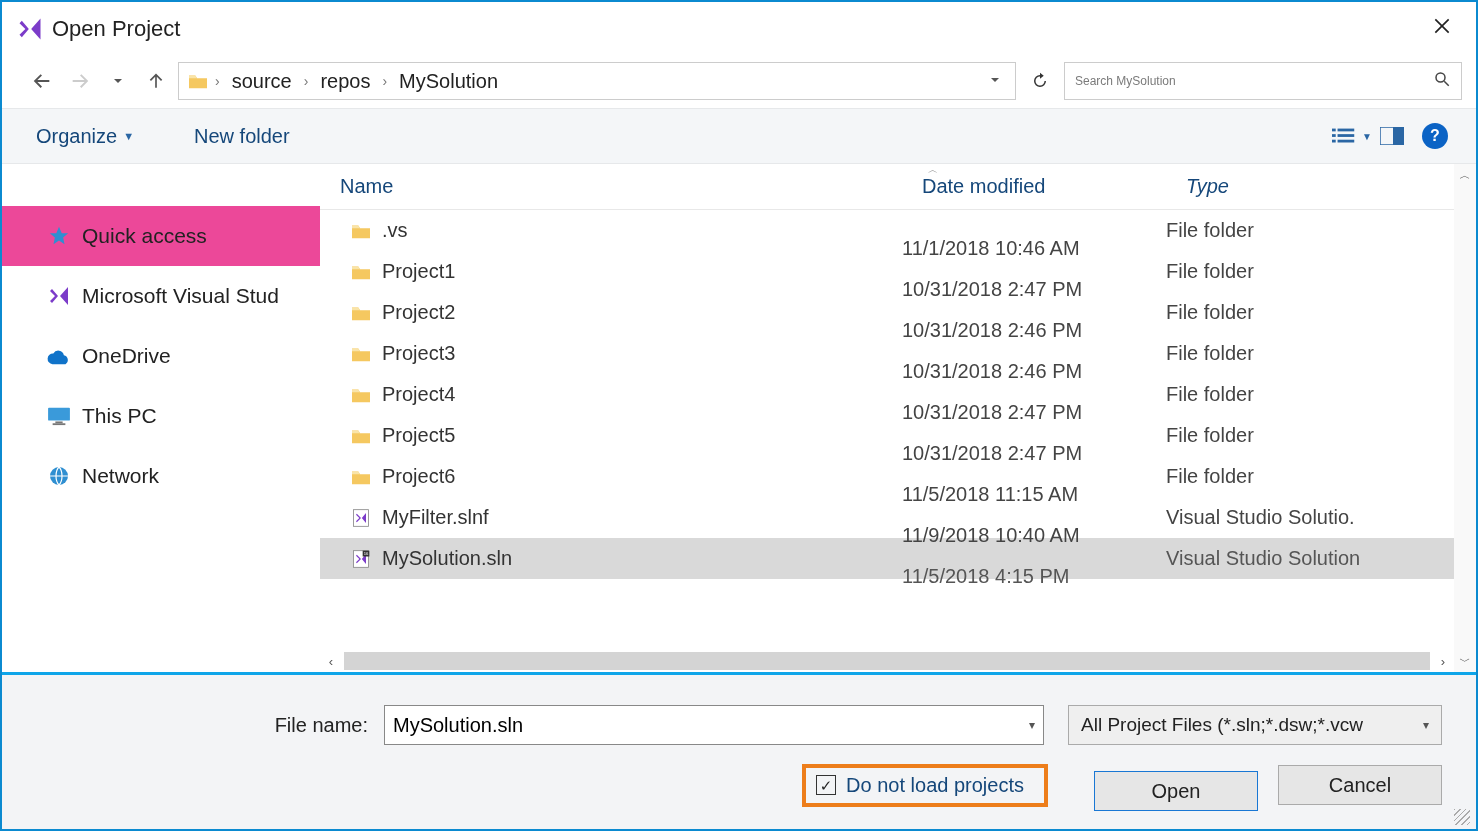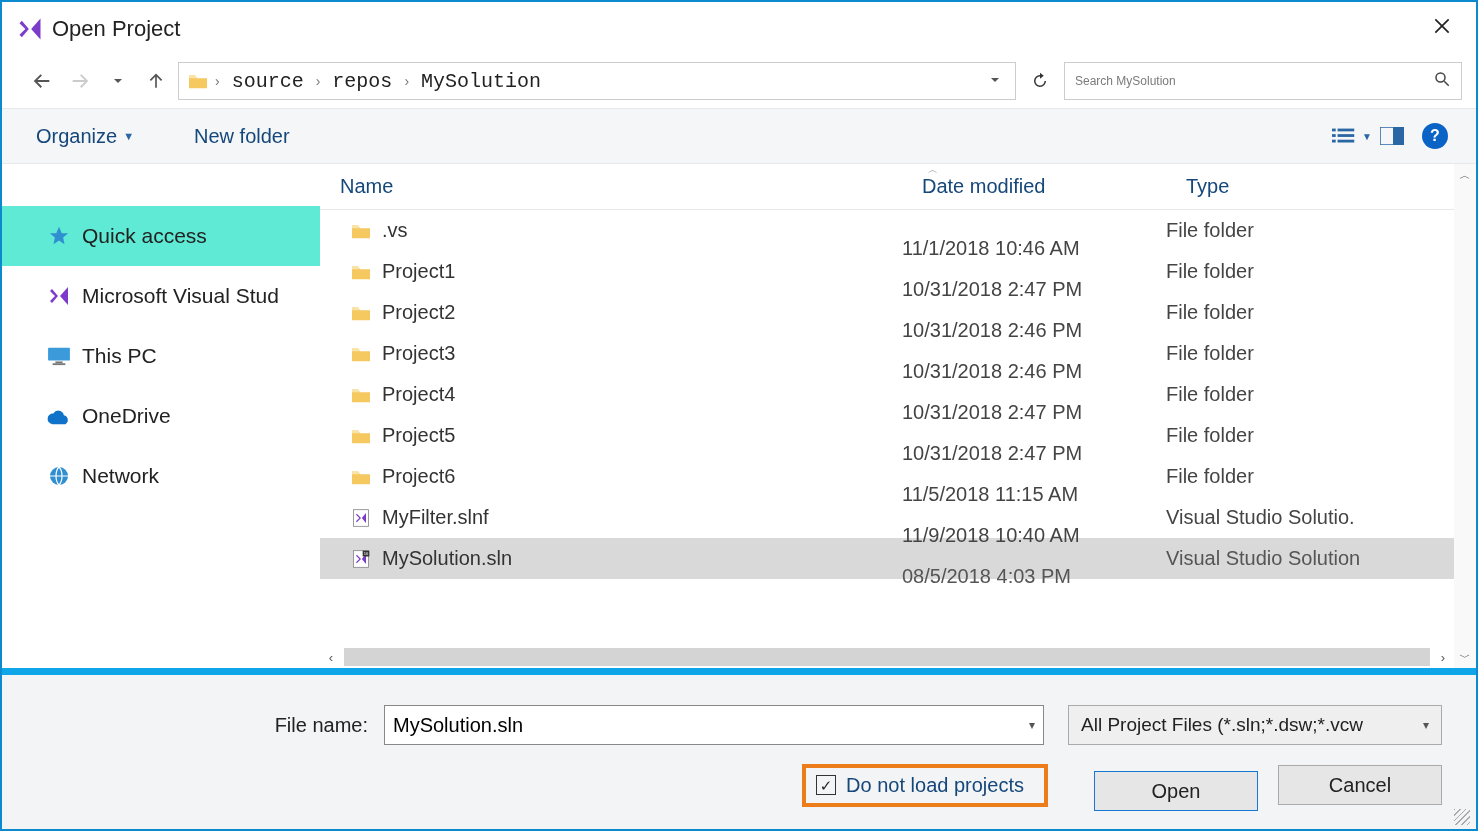--- a/index.html
+++ b/index.html
@@ -42,21 +42,21 @@
   .nav-btn.disabled { color: #bbb; cursor: default; }
   .breadcrumb-box {
     flex: 1;
     display: flex; align-items: center;
     border: 1px solid #ccc;
     height: 38px;
     padding: 0 8px;
     gap: 6px;
   }
   .folder-glyph { width: 22px; height: 18px; }
-  .crumb { font-size: 20px; color: #222; padding: 0 6px; cursor: pointer; font-family: Liberation Mono, monospace; }
+  .crumb { font-size: 20px; color: #222; padding: 0 6px; cursor: pointer; }
   .crumb-sep { color: #777; font-size: 14px; }
   .crumb-end-dd { margin-left: auto; color: #555; font-size: 12px; padding-right: 6px; cursor: pointer;}
   .refresh-btn { width: 36px; height: 38px; display:flex;align-items:center;justify-content:center; border:1px solid transparent; cursor:pointer; font-size:18px; color:#333;}
   .searchbox {
     width: 398px;
     border: 1px solid #ccc;
     height: 38px;
     display: flex; align-items: center;
     padding: 0 10px;
     color: #666;
@@ -93,41 +93,41 @@
     overflow: hidden;
   }
   .side-item {
     display: flex; align-items: center;
     height: 60px;
     padding-left: 44px;
     font-size: 21px;
     cursor: pointer;
     gap: 10px;
   }
-  .side-item.selected { background: #5eead4; }
+  .side-item.selected { background: #ec4899; }
   .side-icon { width: 26px; height: 26px; display:flex;align-items:center;justify-content:center; }
   
   .filepane {
     flex: 1;
     display: flex; flex-direction: column;
     position: relative;
     min-width:0;
   }
   .colhead {
     display: flex;
     border-bottom: 1px solid #e8e8e8;
     font-size: 20px;
     color: #15477a;
     height: 46px;
     align-items: center;
   }
   .colhead .col { padding-left: 20px; }
   .col-name { width: 582px; cursor:pointer;}
   .col-date { width: 264px; cursor:pointer;}
-  .col-type { flex:1; cursor:pointer;}
+  .col-type { flex:1; cursor:pointer;font-style:italic;}
   .sort-caret { font-size: 10px; color:#777; position:absolute; left: 608px; top: -1px;}
   .rows { flex:1; overflow:hidden; position:relative;}
   .row {
     display:flex; align-items:center;
     height: 41px;
     font-size: 20px;
     color: #333;
     cursor: pointer;
   }
   .row .cell-name { width: 582px; display:flex; align-items:center; padding-left: 30px; gap: 10px;}
@@ -142,21 +142,21 @@
   }
   .hscroll .arrow { width:22px; text-align:center; color:#555; font-size:13px; cursor:pointer;}
   .hscroll .track { flex:1; height:18px; background:#d4d4d4; margin: 0 2px; }
   .right-scroll-strip { width:22px; display:flex; flex-direction:column; background:#f9f9f9;}
   .right-scroll-strip .arrow { height:22px; display:flex;align-items:center;justify-content:center; font-size:11px; color:#555; cursor:pointer;}
   .content-and-scroll { flex:1; display:flex; min-height:0;}
   .filepane-inner{flex:1; display:flex; flex-direction:column; min-width:0;}
   
   .footer {
     background: #f3f4f6;
-    border-top: 7px solid #0ea5e9;
+    border-top: 3px solid #0ea5e9;
     padding: 30px 34px 18px 34px;
     display:flex; flex-direction:column; gap: 14px;
     position:relative;
   }
   .file-row { display:flex; align-items:center; gap: 10px;}
   .file-label { font-size: 20px; width: 110px; text-align: right; padding-right: 6px;}
   .file-input-wrap {
     flex: 0 0 660px;
     border:1px solid #888;
     height: 40px; display:flex; align-items:center; padding: 0 8px; background:#fff;
@@ -312,35 +312,35 @@
       <div class="side-item">
         <span class="side-icon">
           <svg width="24" height="24" viewBox="0 0 24 24">
             <path fill="#7c3cc9" d="M3 7l5 5-5 5 2 2 6-7-6-7zM21 3l-8 9 8 9V3z"></path>
           </svg>
         </span>
         <span>Microsoft Visual Stud</span>
       </div>
       <div class="side-item">
         <span class="side-icon">
+          <svg width="26" height="18" viewBox="0 0 32 20">
+            <path fill="#1073c9" d="M9 7a7 7 0 0113 2 6 6 0 012 11H8a6 6 0 011-13z"></path>
+          </svg>
+        </span>
+        <span>OneDrive</span>
+      </div>
+      <div class="side-item">
+        <span class="side-icon">
           <svg width="26" height="20" viewBox="0 0 28 22">
             <rect x="2" y="2" width="24" height="14" rx="1" fill="#3a9ada"></rect>
             <rect x="10" y="17" width="8" height="2" fill="#777"></rect>
             <rect x="7" y="19" width="14" height="2" fill="#777"></rect>
           </svg>
         </span>
         <span>This PC</span>
-      </div>
-      <div class="side-item">
-        <span class="side-icon">
-          <svg width="26" height="18" viewBox="0 0 32 20">
-            <path fill="#1073c9" d="M9 7a7 7 0 0113 2 6 6 0 012 11H8a6 6 0 011-13z"></path>
-          </svg>
-        </span>
-        <span>OneDrive</span>
       </div>
       <div class="side-item">
         <span class="side-icon">
           <svg width="24" height="24" viewBox="0 0 24 24">
             <circle cx="12" cy="12" r="9" fill="#2f8fd1"></circle>
             <path stroke="#fff" stroke-width="1.2" fill="none" d="M3 12h18M12 3c4 4 4 14 0 18M12 3c-4 4-4 14 0 18"></path>
           </svg>
         </span>
         <span>Network</span>
       </div>
@@ -465,21 +465,21 @@
                 <span class="file-icon">
                   <svg width="20" height="20" viewBox="0 0 24 24">
                     <rect x="3" y="2" width="18" height="20" fill="#fff" stroke="#888"></rect>
                     <path fill="#7c3cc9" d="M6 8l4 4-4 4 1 1 5-5-5-5zM18 6l-5 6 5 6V6z"></path>
                     <rect x="14" y="2" width="8" height="7" fill="#333"></rect>
                     <text x="18" y="7.5" font-size="5" fill="#fff" text-anchor="middle">16</text>
                   </svg>
                 </span>
                 <span>MySolution.sln</span>
               </div>
-              <div class="cell-date">08/5/2018 4:03 PM</div>
+              <div class="cell-date">11/5/2018 4:15 PM</div>
               <div class="cell-type">Visual Studio Solution</div>
             </div>
           </div>
         <div class="hscroll">
           <div class="arrow">‹</div>
           <div class="track"></div>
           <div class="arrow">›</div>
         </div>
       </div>
       <div class="right-scroll-strip">

